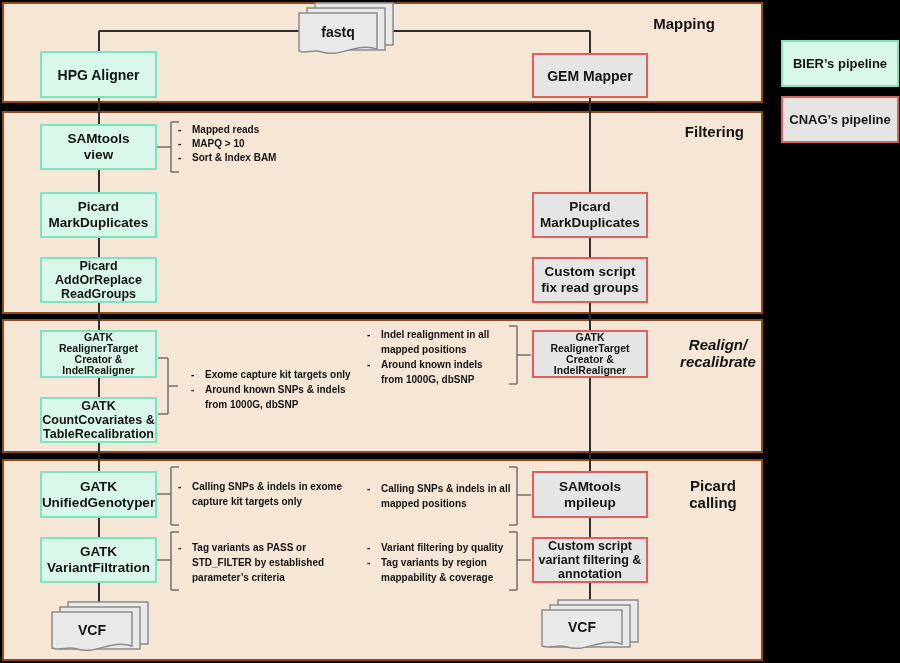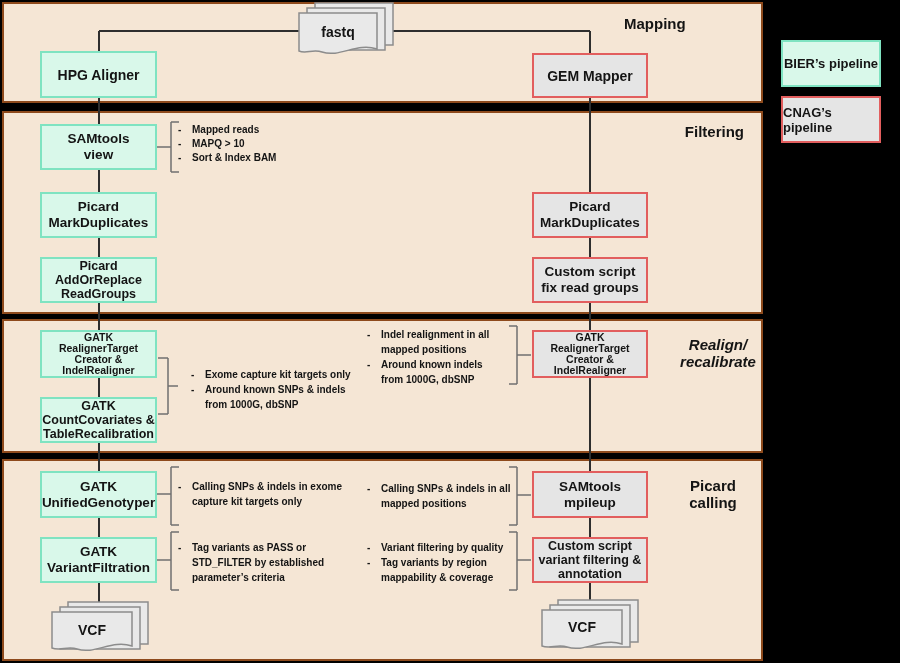--- a/index.html
+++ b/index.html
@@ -13,21 +13,21 @@
   }
   #sec-mapping   { top:2px;   height:101px; }
   #sec-filtering { top:111px; height:203px; }
   #sec-realign   { top:319px; height:134px; }
   #sec-variant   { top:459px; height:202px; }
 
   .section-label {
     position:absolute; z-index:10; font-weight:bold; font-size:15px;
     line-height:17px; color:#141414; white-space:pre-line;
   }
-  #lbl-mapping   { top:15px;  left:624px; width:120px; text-align:left; }
+  #lbl-mapping   { top:15px;  left:624px; width:120px; text-align:center; }
   #lbl-filtering { top:123px; left:624px; width:120px; text-align:right; }
   #lbl-realign   { top:336px; left:658px; width:120px; text-align:center;font-style:italic; }
   #lbl-variant   { top:477px; left:653px; width:120px; text-align:center; }
 
   svg.overlay { position:absolute; left:0; top:0; z-index:5; pointer-events:none; }
 
   .node {
     position:absolute; display:flex; align-items:center; justify-content:center;
     text-align:center; font-weight:bold; color:#141414; white-space:pre-line;
     box-sizing:border-box; z-index:10; font-size:13.5px; line-height:16px;
@@ -70,21 +70,21 @@
 
   .doc-label {
     position:absolute; z-index:10; transform:translate(-50%,-50%);
     font-weight:bold; font-size:14px; color:#141414;
   }
   #doclbl-fastq { left:338px; top:32px; }
   #doclbl-vcf-l { left:92px;  top:630px; }
   #doclbl-vcf-r { left:582px; top:627px; }
 
   .legend-box {
-    position:absolute; left:781px; width:100px; height:47px; z-index:10;
+    position:absolute; left:781px; width:118px; height:47px; z-index:10;
     display:flex; align-items:center; justify-content:center;
     font-weight:bold; font-size:13px; color:#141414; box-sizing:border-box;
   }
   #legend-bier { top:40px; }
   #legend-cnag { top:96px; }
 </style>
 </head>
 <body>
 
 <div class="stage">

